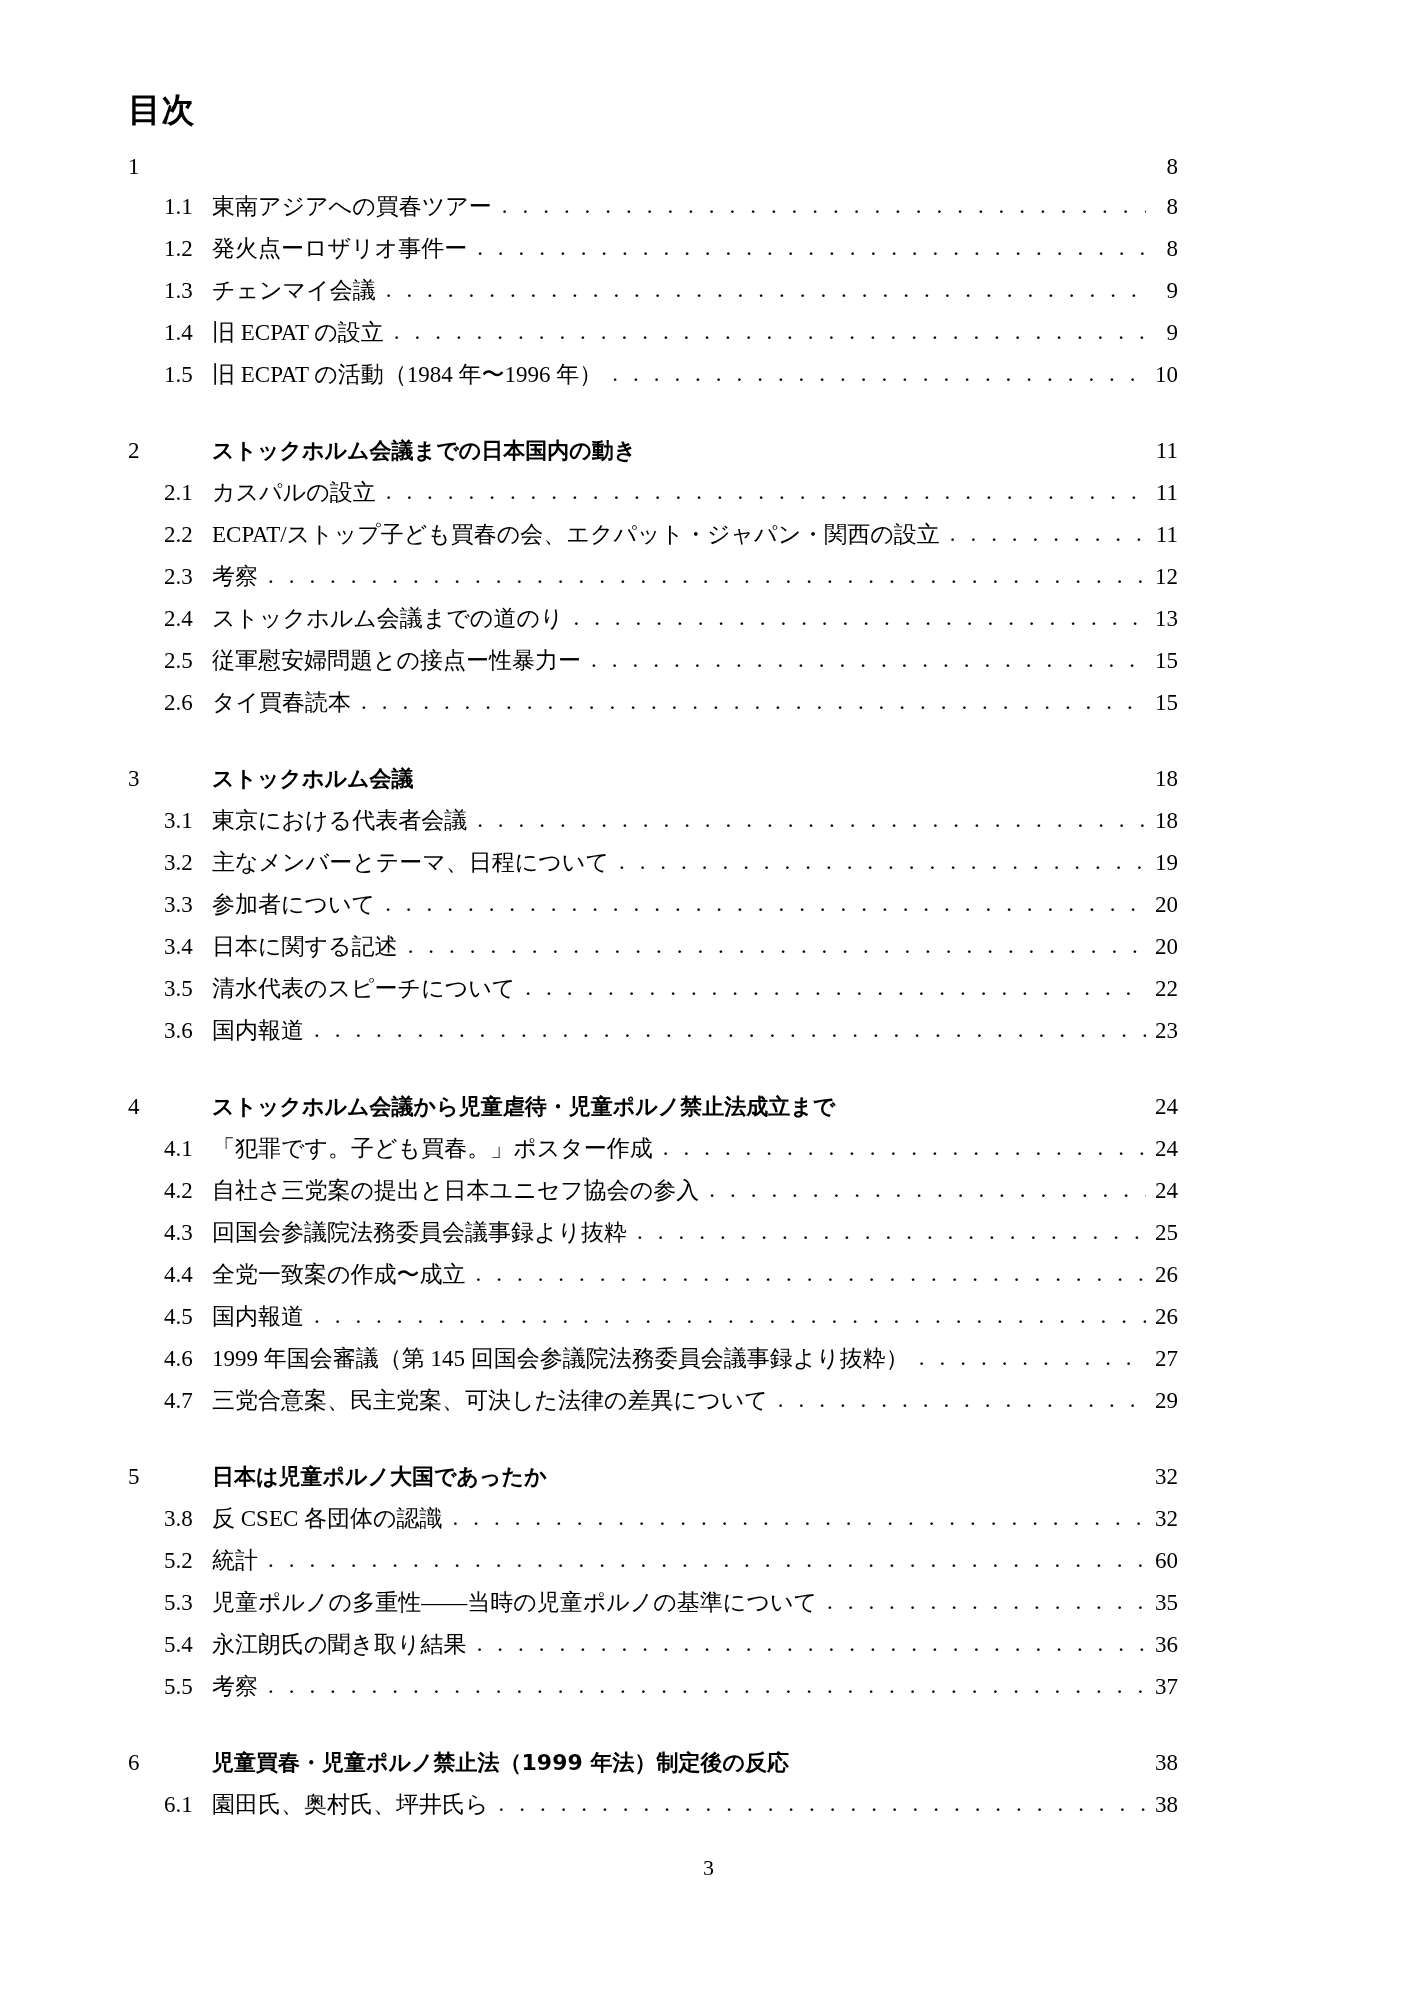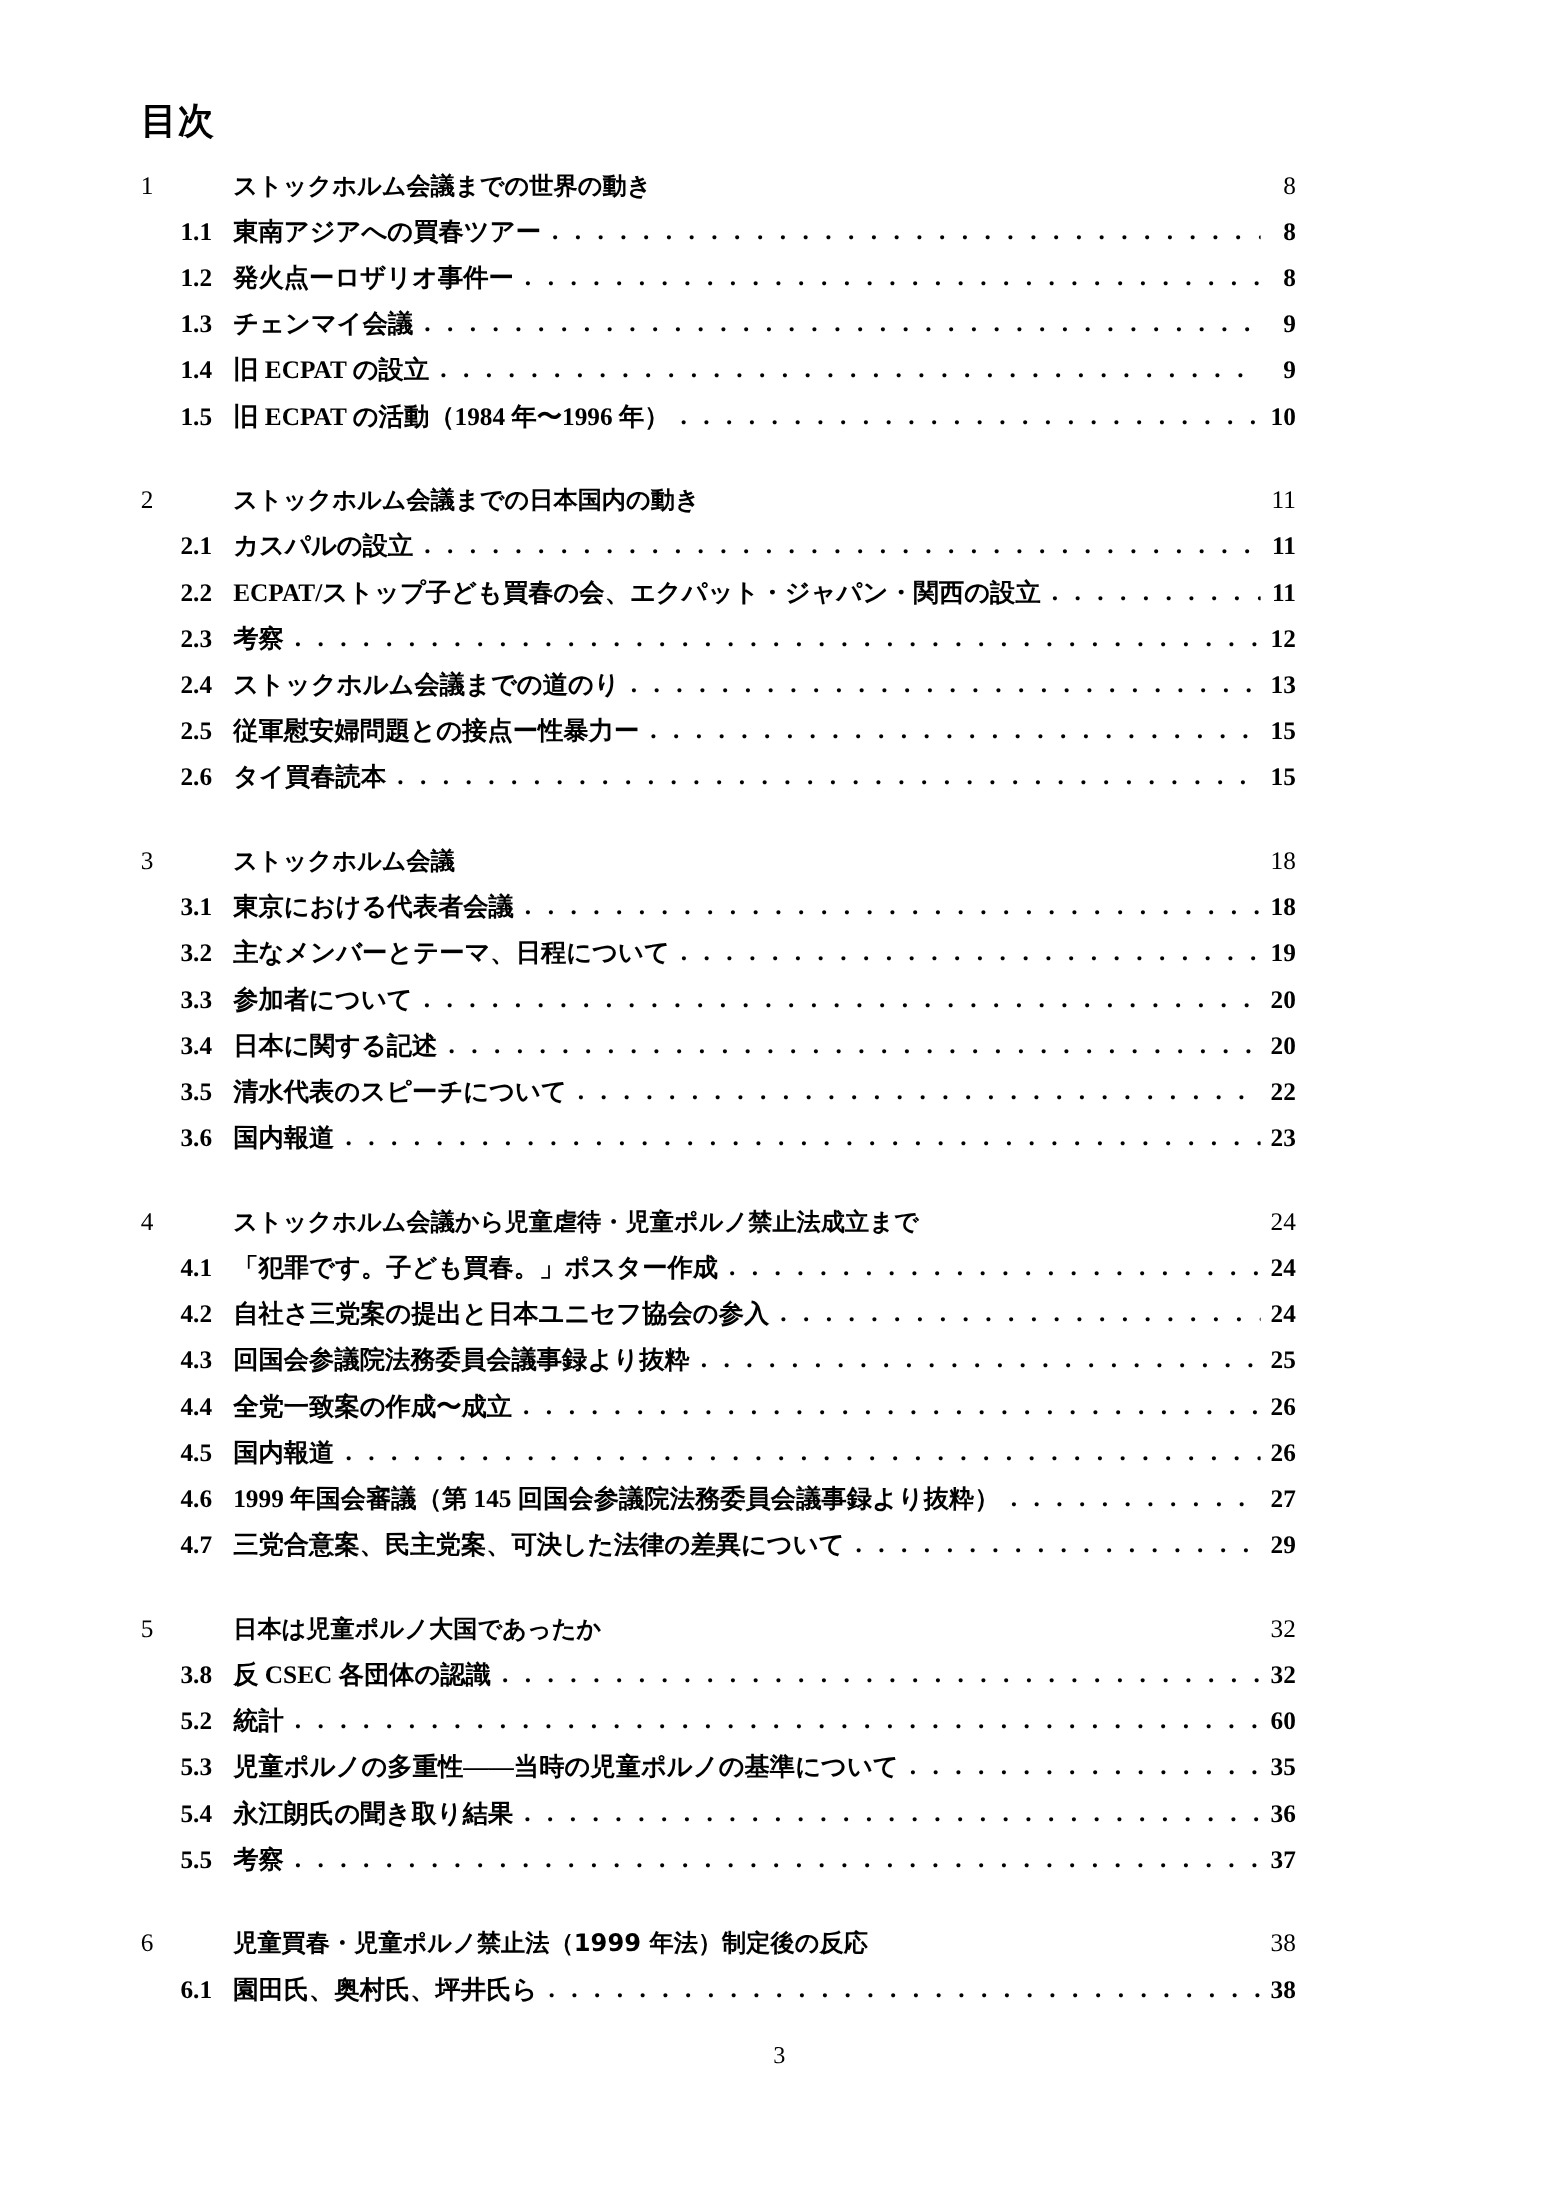--- a/index.html
+++ b/index.html
@@ -89,21 +89,20 @@
   .lvl1 .leader {
     visibility: hidden;
   }
   .lvl1 .page-no {
     font-family: "Liberation Serif", serif;
   }
 
   
   .lvl2 {
     margin-top: 11px;
-    font-weight: bold;
   }
   .lvl2 .numwrap {
     flex: 0 0 auto;
     width: 84px;
     padding-left: 36px;
     box-sizing: border-box;
     font-size: 23px;
   }
   .lvl2 .label {
     font-size: 23px;
@@ -125,21 +124,20 @@
 </style>
 </head>
 <body>
 
 <div class="page">
   <div class="content">
     <h1 class="toc-title">目次</h1>
     <div class="toc-list" id="toc-list">
         <div class="row lvl1">
           <span class="num">1</span>
-          <span class="label">ストックホルム会議までの世界の動き</span>
           <span class="leader">. . . . . . . . . . . . . . . . . . . . . . . . . . . . . . . . . . . . . . . . . . . . . . . . . . . . . . . . . . . . . . . . . . . . . . . .</span>
           <span class="page-no">8</span>
         </div>
         <div class="row lvl2">
           <span class="numwrap">1.1</span>
           <span class="label">東南アジアへの買春ツアー</span>
           <span class="leader">. . . . . . . . . . . . . . . . . . . . . . . . . . . . . . . . . . . . . . . . . . . . . . . . . . . . . . . . . . . . . . . . . . . . . . . .</span>
           <span class="page-no">8</span>
         </div>
         <div class="row lvl2">

